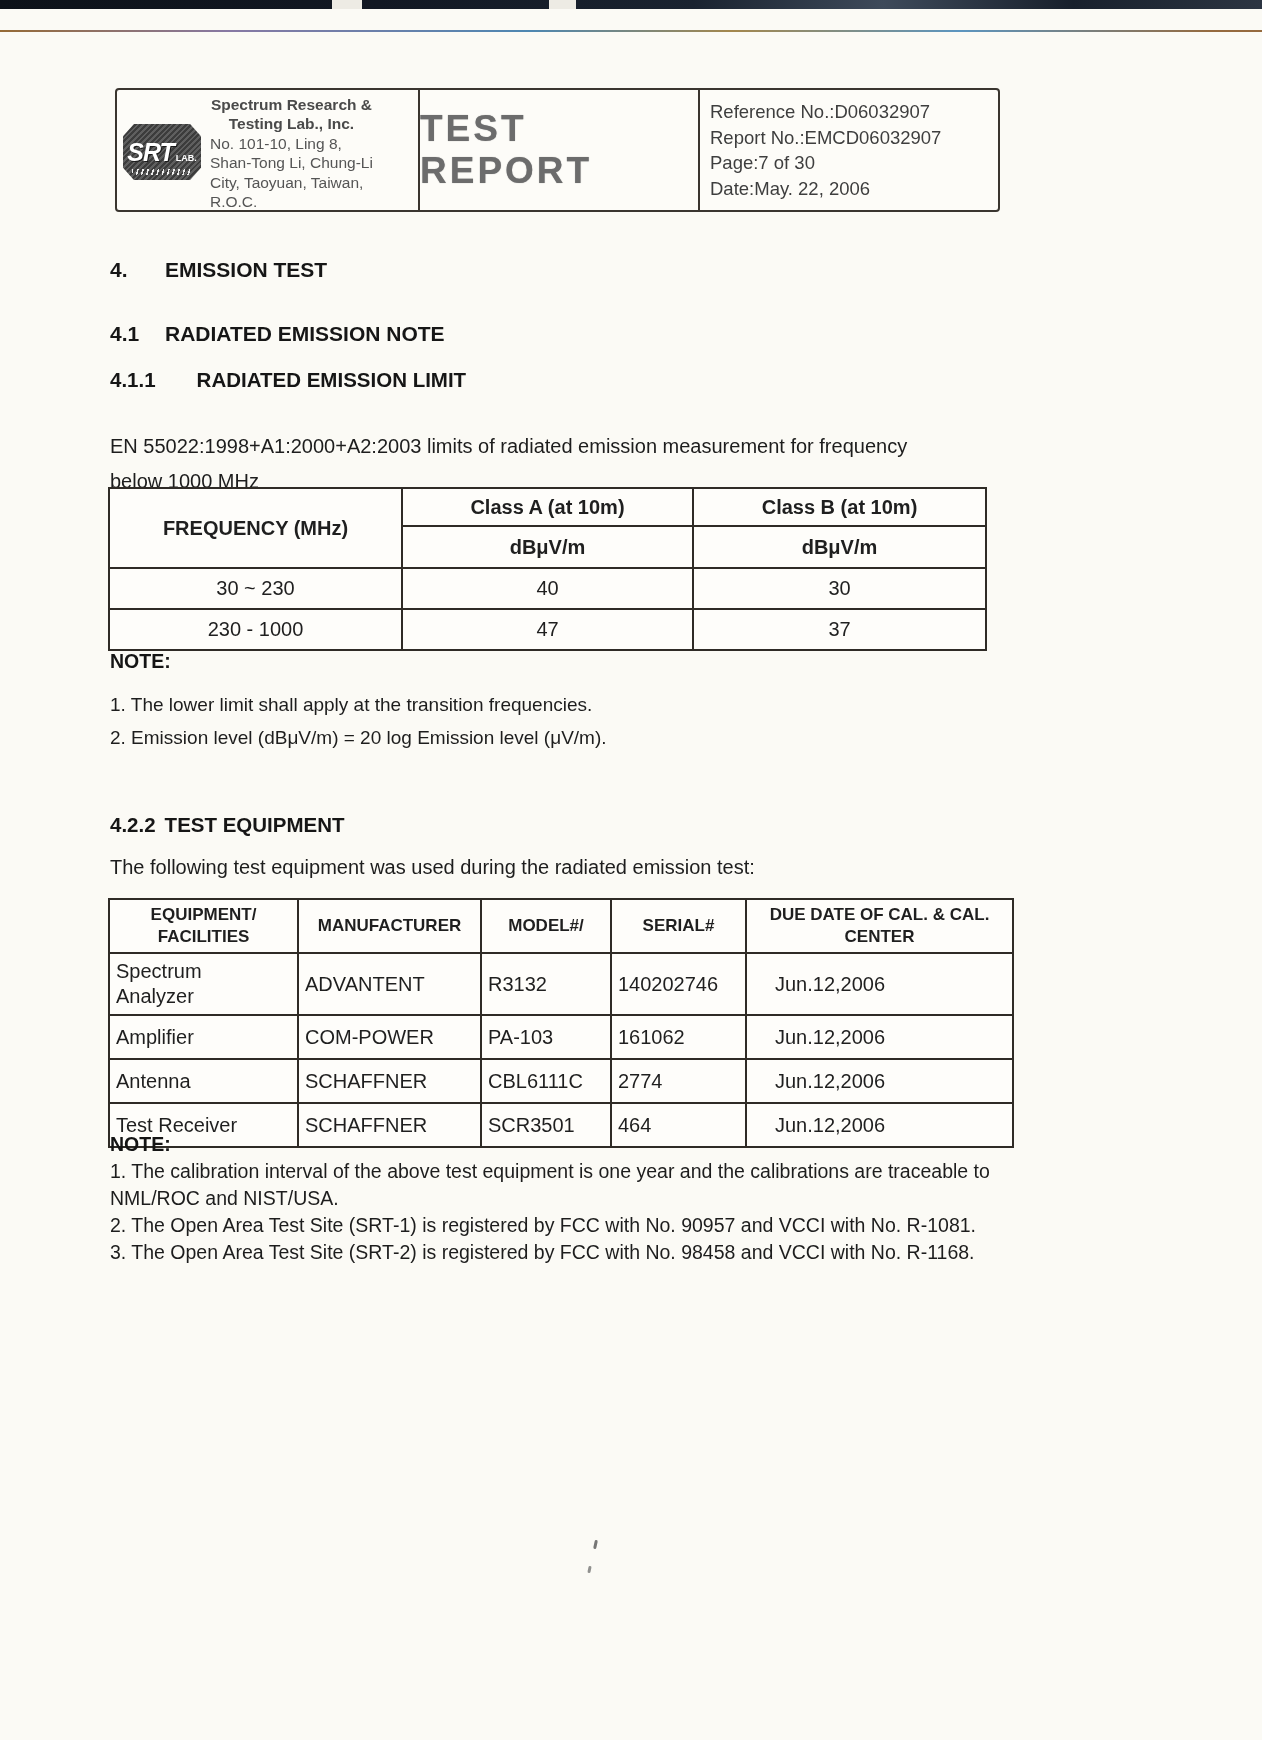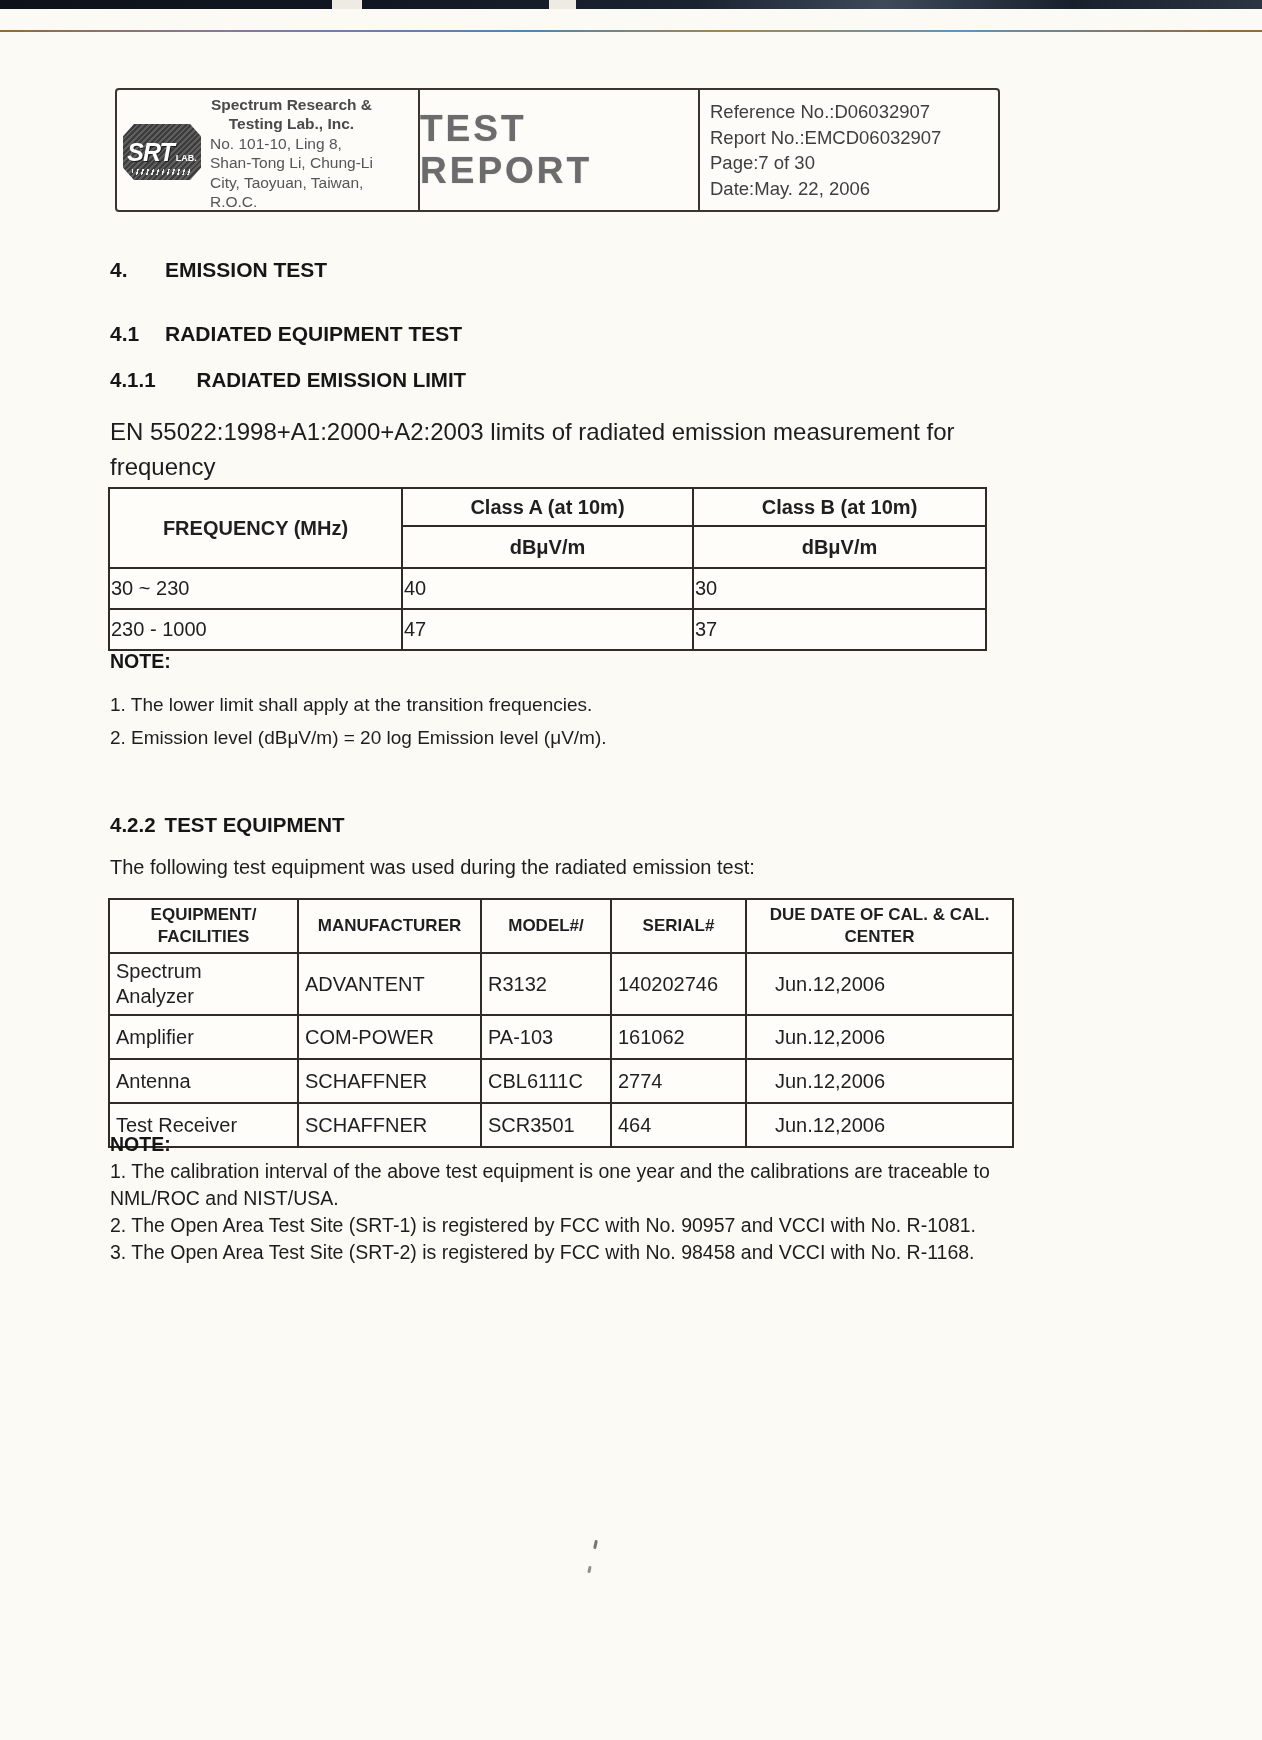--- a/index.html
+++ b/index.html
@@ -42,31 +42,31 @@
 
   
   .sec {position:absolute; left:110px; display:flex; font-weight:bold; color:#161616;}
   .sec-4   {top:258px; font-size:21px;}
   .sec-41  {top:322px; font-size:21px;}
   .sec-411 {top:368px; font-size:20.5px;gap:32px;}
   .sec-422 {top:813px; font-size:20.5px;}
   .sec-num {min-width:55px;}
   .sec-num-tight {margin-right:9px;}
 
-  .para {position:absolute; left:110px; top:414px; width:920px; font-size:24px; line-height:35px; color:#1d1d1d;}
+  .para {position:absolute; left:110px; top:429px; width:920px; font-size:20px; line-height:35px; color:#1d1d1d;}
   .equip-intro {position:absolute; left:110px; top:856px; font-size:20px; color:#1d1d1d;}
 
   
   table {border-collapse:collapse; table-layout:fixed; background:#fefdfa;}
   th,td {border:2px solid #2f2b26;}
   .limit {position:absolute; top:487px; left:108px; width:877px;}
   .limit th {font-size:20px; text-align:center; padding:0;}
   .limit .hrow1 th {height:36px;}
   .limit .hrow2 th {height:40px;}
-  .limit td {height:37px; font-size:20px; text-align:left;}
+  .limit td {height:37px; font-size:20px; text-align:center;}
   .freq-head {font-size:20.5px;}
 
   .equip {position:absolute; top:898px; left:108px; width:904px;}
   .equip th {font-size:17px; height:52px; text-align:center; line-height:1.3; padding:0 2px;}
   .equip td {font-size:20px; text-align:left; padding:2px 6px; line-height:1.25;}
   .equip .r1 td {height:56px;}
   .equip .rr td {height:38px;}
   .equip td.due {padding-left:28px;}
   .pre {white-space:pre-line;}
 
@@ -114,21 +114,21 @@
       <div>Date:May. 22, 2006</div>
     </div>
   </div>
 
   <div class="sec sec-4">
     <span class="sec-num">4.</span>
     <span>EMISSION TEST</span>
   </div>
   <div class="sec sec-41">
     <span class="sec-num">4.1</span>
-    <span>RADIATED EQUIPMENT TEST</span>
+    <span>RADIATED EMISSION NOTE</span>
   </div>
   <div class="sec sec-411">
     <span class="sec-num-tight">4.1.1</span>
     <span>RADIATED EMISSION LIMIT</span>
   </div>
 
   <div class="para">
     <div>EN 55022:1998+A1:2000+A2:2003 limits of radiated emission measurement for frequency</div>
     <div>below 1000 MHz</div>
   </div>

